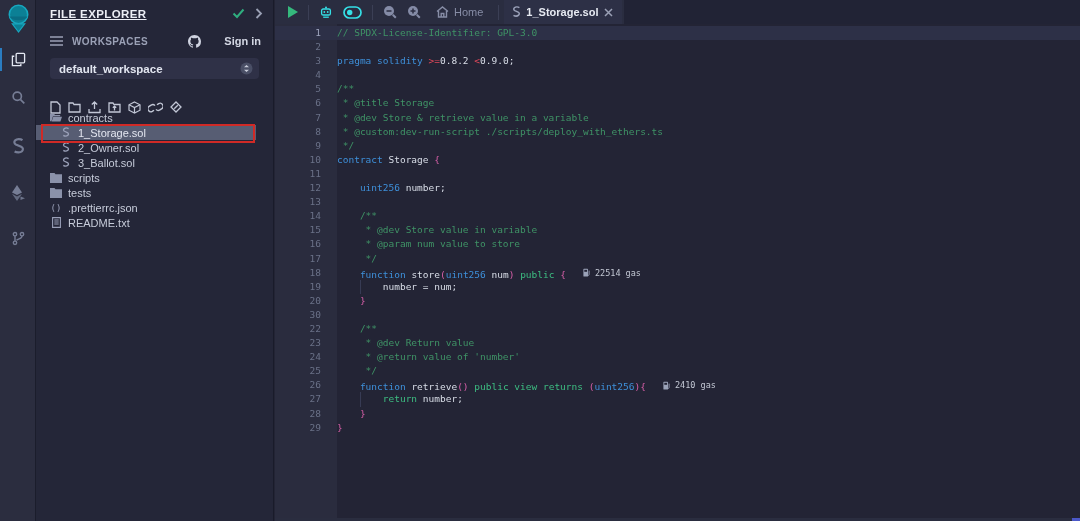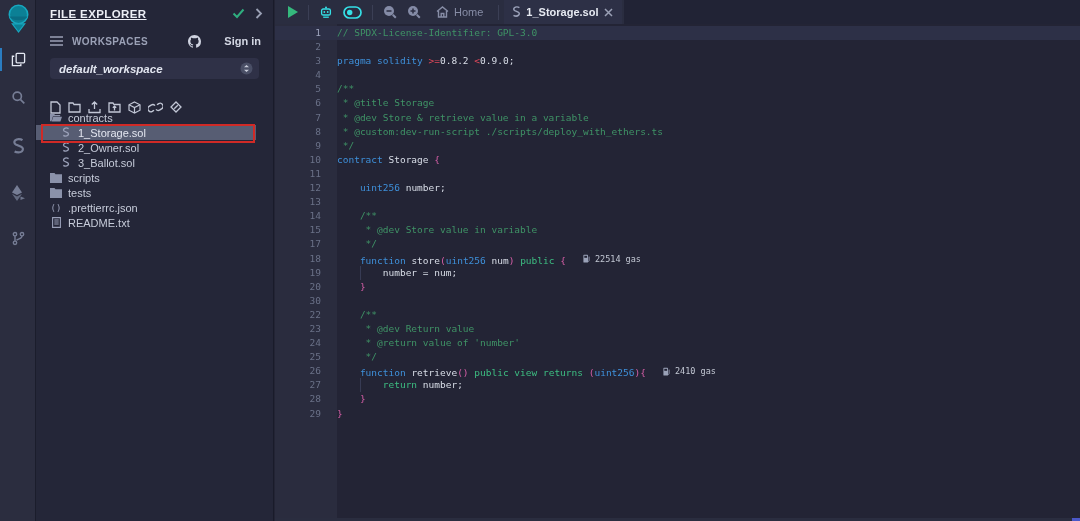--- a/index.html
+++ b/index.html
@@ -19,21 +19,21 @@
   
   .filepanel { position:absolute; left:36px; top:0; width:238px; height:521px;
                background:#242638; border-right:1px solid #191b2a; z-index:4; }
   .fp-header { display:flex; align-items:center; height:27px; padding:0 10px 0 14px; }
   .fp-title { font-size:11.5px; font-weight:700; letter-spacing:.4px; color:#eceef5; flex:1;text-decoration:underline; }
   .fp-header .hicon { margin-left:10px; display:flex; }
   .ws-row { display:flex; align-items:center; height:22px; padding:0 12px 0 14px; margin-top:3px; }
   .ws-label { font-size:10px; font-weight:700; letter-spacing:.4px; color:#9ba1b6; margin-left:9px; flex:1; }
   .signin { display:flex; align-items:center; gap:23px; font-size:11px; font-weight:600; color:#d4d8e4; cursor:pointer; }
   .ws-select { display:flex; align-items:center; height:21px; margin:6px 14px 18px 14px;
-               background:#2f3147; border-radius:4px; padding:0 6px 0 9px; cursor:pointer;font-style:italic; }
+               background:#2f3147; border-radius:4px; padding:0 6px 0 9px; cursor:pointer; }
   .ws-name { flex:1; font-size:11.5px; font-weight:600; color:#e2e6f0; }
   .fp-actions { display:flex; align-items:center; gap:7px; height:20px; margin:9px 0 0 14px; color:#c2c7d6; }
   .fp-actions .aicon { display:flex; cursor:pointer; }
 
   .tree { position:absolute; left:0; top:110px; width:238px; }
   .tree-row { display:flex; align-items:center; height:15px; font-size:11px; color:#c6cbd9; cursor:pointer; white-space:nowrap; }
   .tree-row .ticon { display:flex; align-items:center; justify-content:center; width:12px; margin-right:6px; color:#8b92aa; flex:none; }
   .tree-row.selected { background:#575d73; color:#e3e6f0; width:220px; }
   .json-glyph { font-family:"DejaVu Sans Mono", monospace; font-size:9px; color:#9aa0b8; }
   .annot { position:absolute; left:5px; top:124px; width:214px; height:19px;
@@ -382,20 +382,24 @@
         </div>
         <div class="line">
           <span class="ln">14</span>
           <span class="cd"><span class="t-c">    /**</span></span>
         </div>
         <div class="line">
           <span class="ln">15</span>
           <span class="cd"><span class="t-c">     * @dev Store value in variable</span></span>
         </div>
         <div class="line">
+          <span class="ln">16</span>
+          <span class="cd"><span class="t-c">     * @param num value to store</span></span>
+        </div>
+        <div class="line">
           <span class="ln">17</span>
           <span class="cd"><span class="t-c">     */</span></span>
         </div>
         <div class="line">
           <span class="ln">18</span>
           <span class="cd"><span class="t-w">    </span><span class="t-k">function </span><span class="t-w">store</span><span class="t-p">(</span><span class="t-k">uint256</span><span class="t-w"> num</span><span class="t-p">)</span><span class="t-w"> </span><span class="t-g">public </span><span class="t-p">{</span><span class="gas"><svg width="8" height="9" viewBox="0 0 8 9">
                 <rect x="0.4" y="0.8" width="4.6" height="7.8" rx="0.6" fill="#9aa2b8"></rect>
                 <rect x="1.3" y="1.8" width="2.8" height="2" fill="#232435"></rect>
                 <path d="M6.1 2.6v4a .75.75 0 01-1.5 0" stroke="#9aa2b8" stroke-width=".9" fill="none"></path>
               </svg><span>22514 gas</span></span></span>

